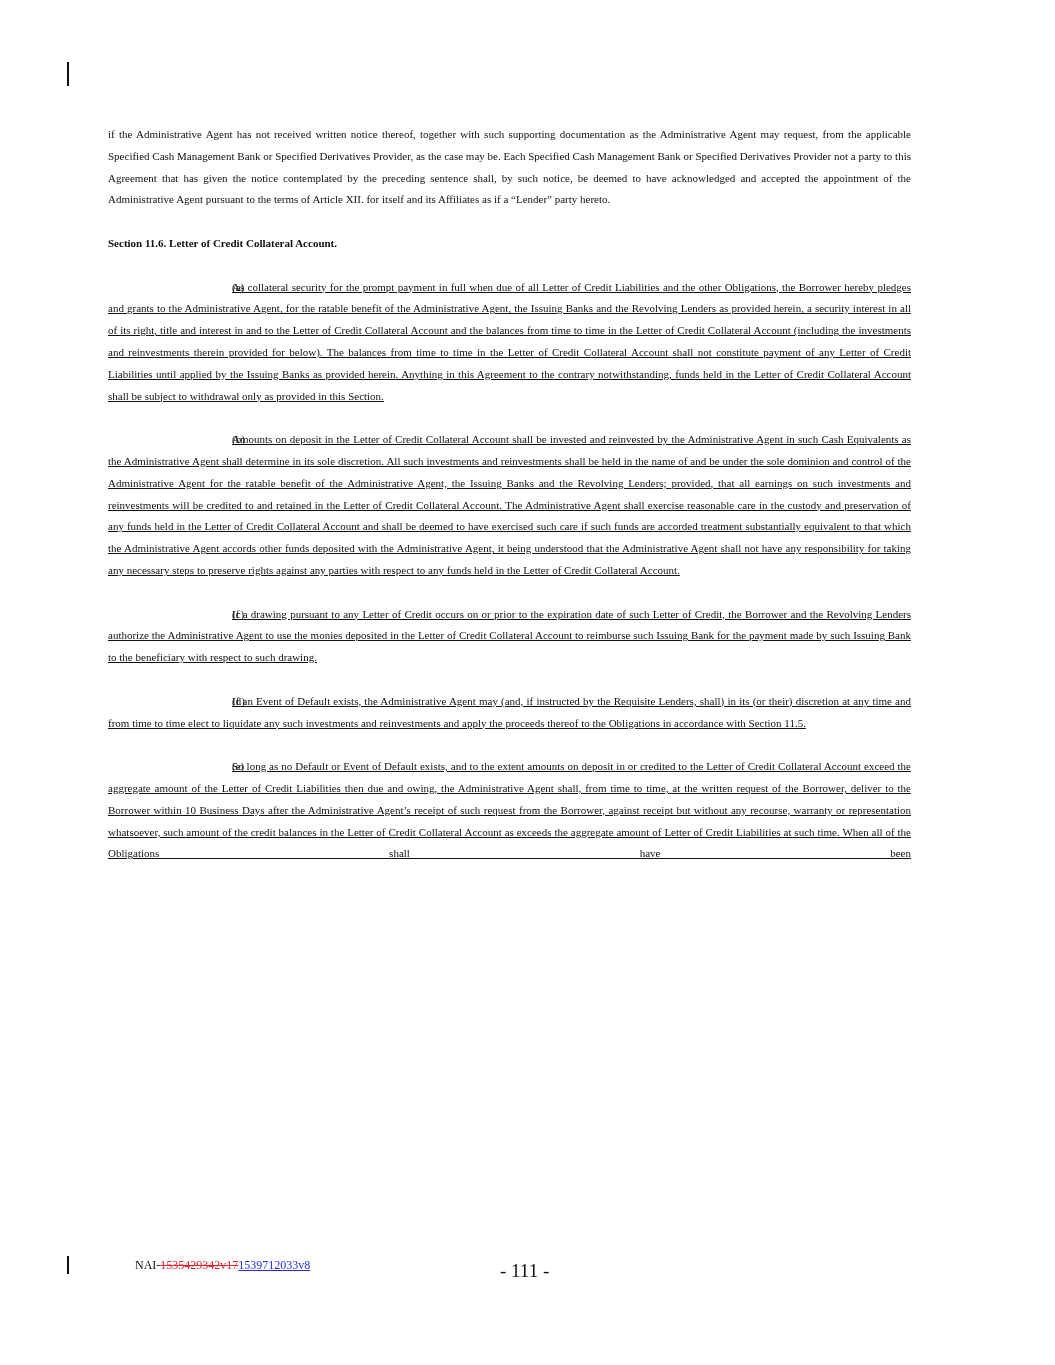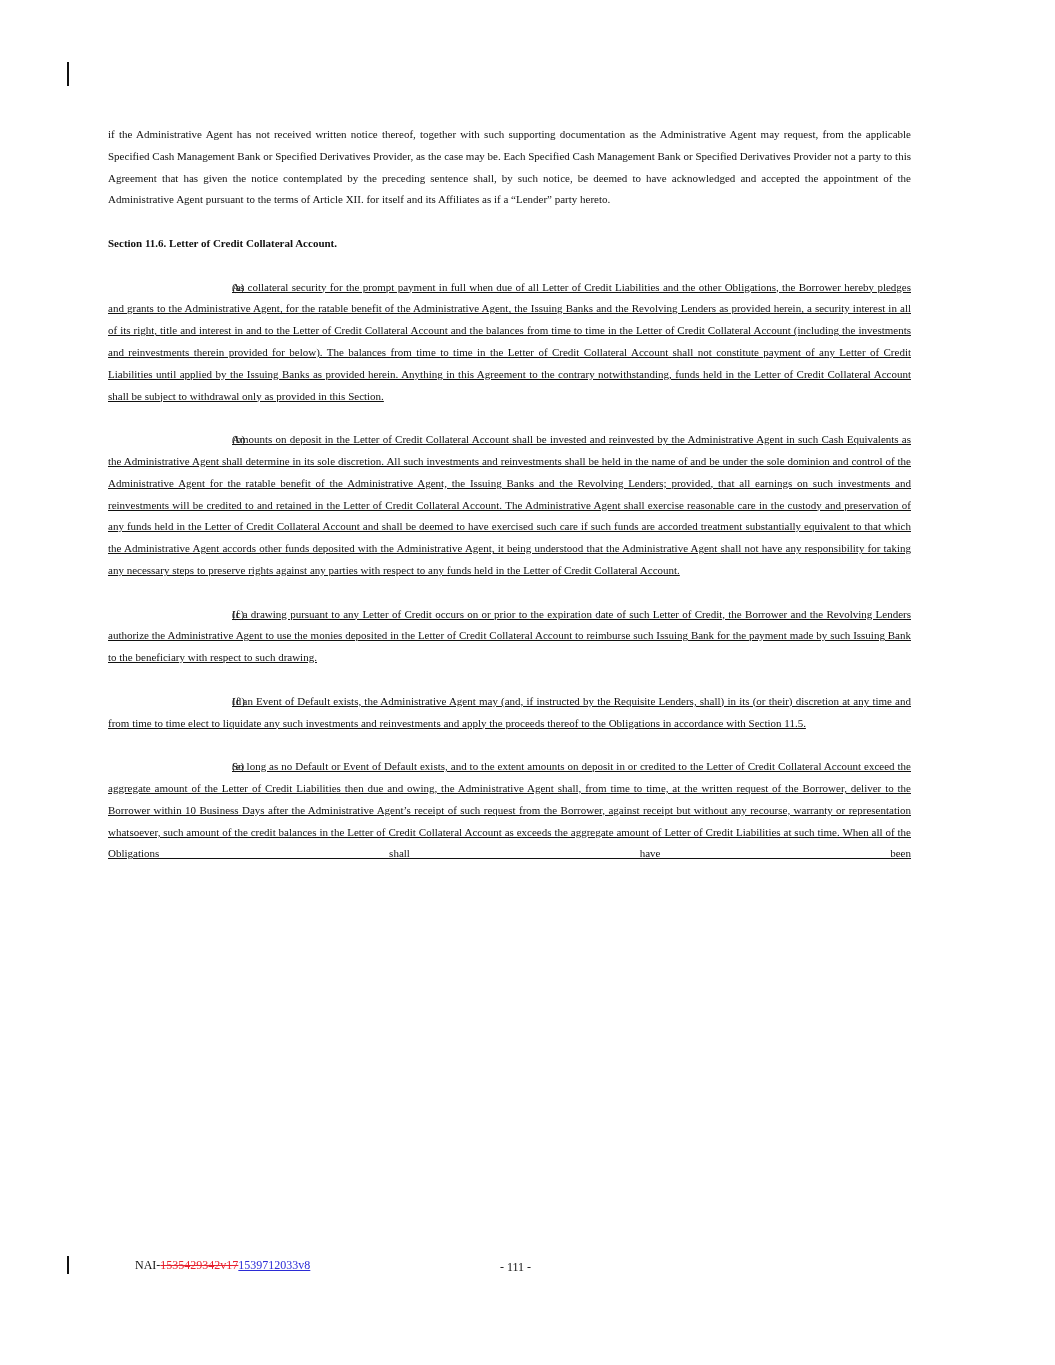--- a/index.html
+++ b/index.html
@@ -10,21 +10,21 @@
   .cb-bottom { top: 1256px; height: 18px; }
   .content { position: absolute; left: 108px; top: 124px; width: 803px; font-size: 11px; line-height: 21.8px; }
   p { margin: 0 0 21.8px 0; text-align: justify; text-align-last: left; }
   .heading { font-weight: bold; }
   .para { text-indent: 62px; text-decoration: underline; }
   .label { display: inline-block; width: 62px; }
   .u { text-decoration: underline; }
   .footer-id { position: absolute; left: 124px; top: 1258px; font-size: 12px; margin-left: 11px; }
   .del { color: #e8212e; text-decoration: line-through; }
   .ins { color: #2b2bd6; text-decoration: underline; }
-  .page-num { position: absolute; left: 500px; top: 1260px; font-size: 12px; }
+  .page-num { position: absolute; left: 500px; top: 1260px; font-size: 19px; }
 </style>
 </head>
 <body>
 
 <div class="change-bar cb-top"></div>
 
 <div class="content">
   <p>if the Administrative Agent has not received written notice thereof, together with such supporting documentation as the Administrative Agent may request, from the applicable Specified Cash Management Bank or Specified Derivatives Provider, as the case may be.  Each Specified Cash Management Bank or Specified Derivatives Provider not a party to this Agreement that has given the notice contemplated by the preceding sentence shall, by such notice, be deemed to have acknowledged and accepted the appointment of the Administrative Agent pursuant to the terms of Article XII. for itself and its Affiliates as if a “Lender” party hereto.</p>
 
   <p class="heading">Section 11.6.  Letter of Credit Collateral Account.</p>

